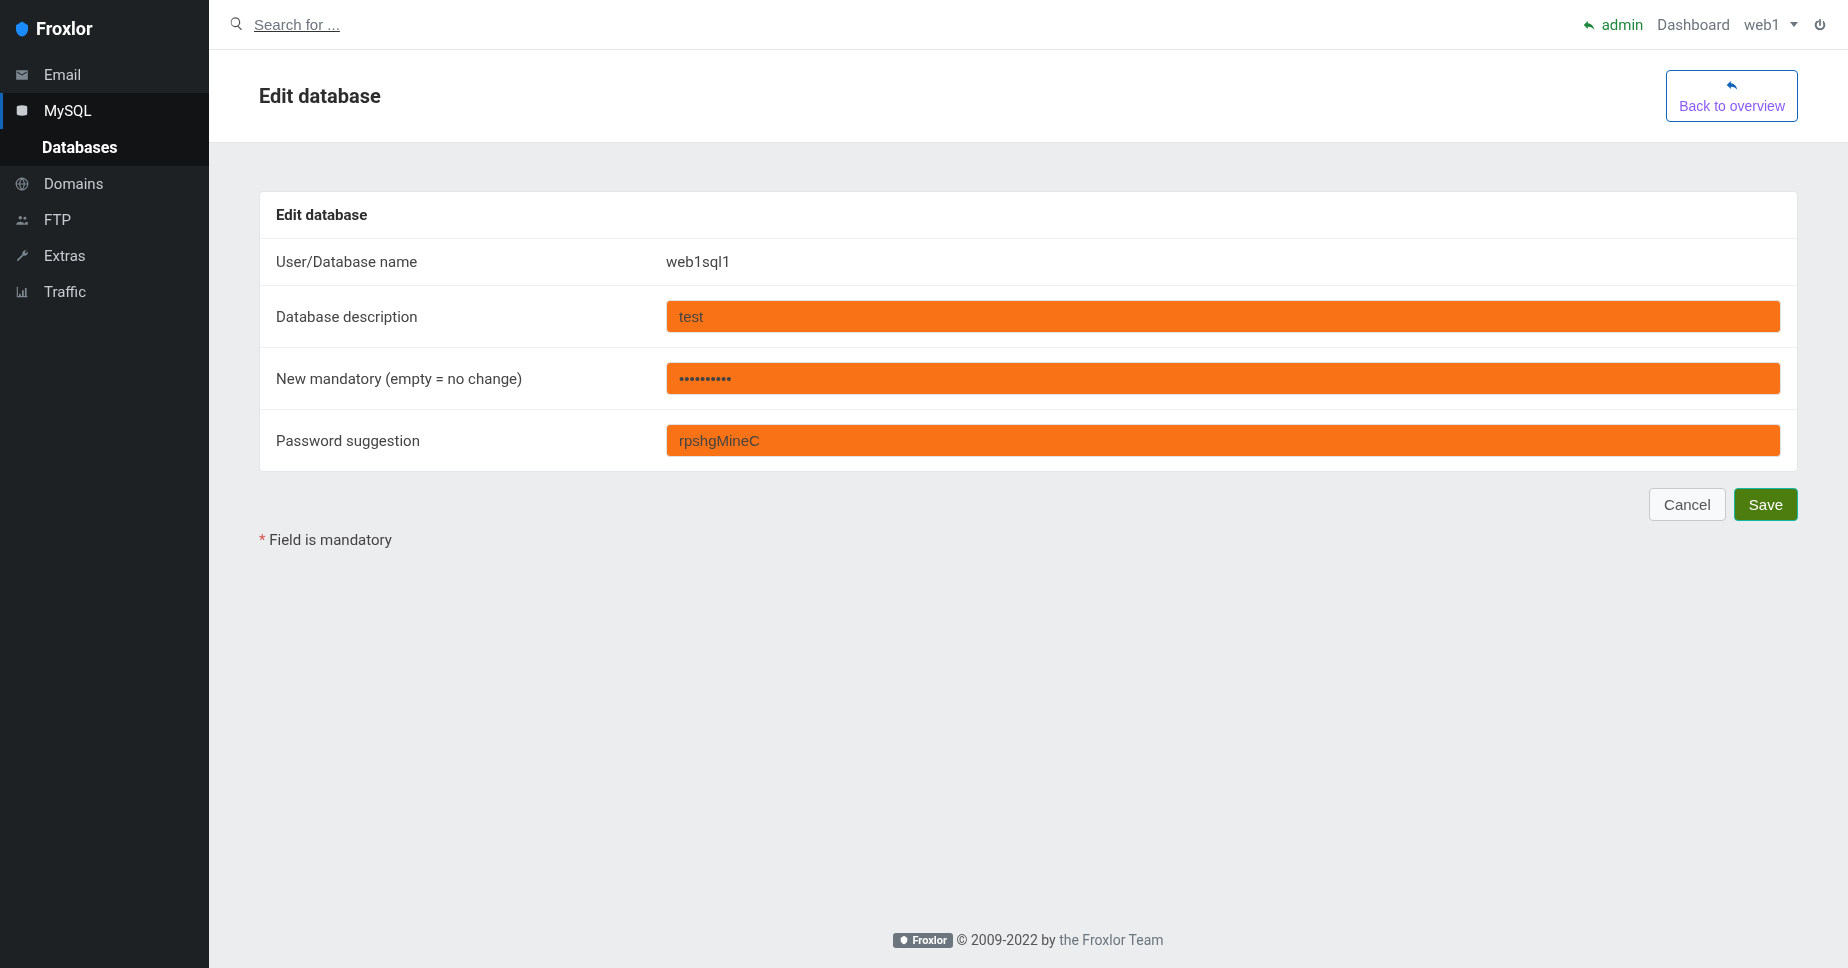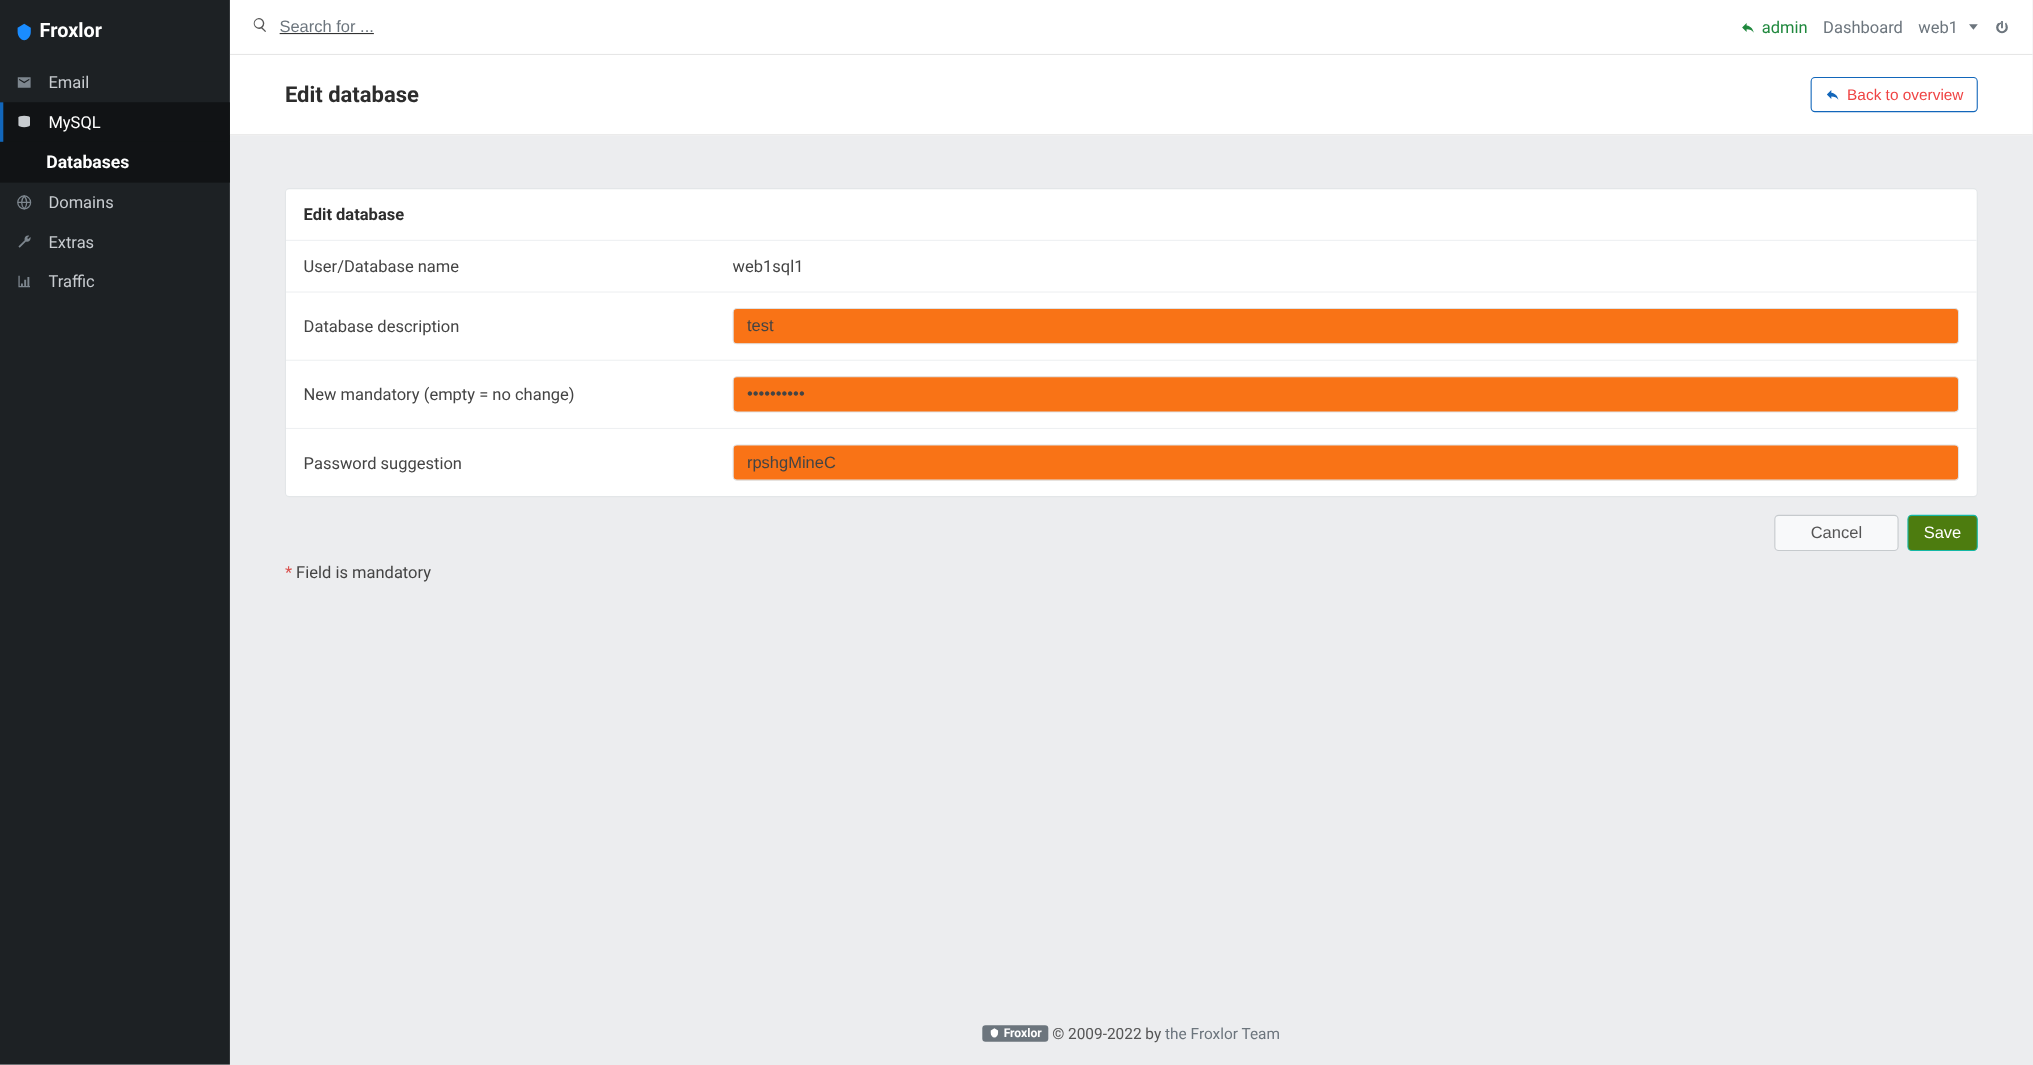--- a/index.html
+++ b/index.html
@@ -92,29 +92,30 @@
   background: #fff;
   padding: 20px 50px;
   display: flex;
   align-items: center;
   justify-content: space-between;
   border-bottom: 1px solid #e6e6e6;
 }
 .page-title { font-size: 20px; font-weight: 700; color: #2d2d2d; }
 .btn-outline {
   border: 1px solid #1266ba;
-  color: #ef4444;
+  color: #8b5cf6;
   background: #fff;
   padding: 7px 12px;
   border-radius: 4px;
   cursor: pointer;
   font-size: 14px;
   display: inline-flex;
   align-items: center;
   gap: 6px;
+  flex-direction: column;
 }
 .btn-outline svg { fill: #1266ba; }
 
 
 .content { padding: 48px 50px 20px; flex: 1; }
 .card { background: #fff; border-radius: 4px; border: 1px solid #e3e6e8; }
 .card-header { padding: 14px 16px; font-weight: 700; font-size: 15px; color: #2d2d2d; }
 .form-row {
   display: flex;
   align-items: center;
@@ -130,21 +131,21 @@
   border-radius: 4px;
   font-size: 15px;
   background: #f97316;
   color: #444;
 }
 .form-actions { display: flex; justify-content: flex-end; gap: 8px; margin-top: 16px; }
 .btn-secondary {
   border: 1px solid #c6cacd;
   background: #f8f9fa;
   color: #555;
-  padding: 7px 32px;
+  padding: 7px 14px;
   border-radius: 4px;
   cursor: pointer;
   font-size: 15px;
 }
 .btn-primary {
   border: 1px solid #14b8a6;
   background: #4d7c0f;
   color: #fff;
   padding: 7px 14px;
   border-radius: 4px;
@@ -195,20 +196,30 @@
         <span>Databases</span>
       </li>
       <li class="sidebar-item">
         <span class="sidebar-icon">
           <svg width="14" height="14" viewBox="0 0 24 24">
               <circle cx="12" cy="12" r="10" fill="none" stroke="#7d868e" stroke-width="2"></circle>
               <path d="M2 12h20M12 2c2.5 3 4 6.5 4 10s-1.5 7-4 10c-2.5-3-4-6.5-4-10s1.5-7 4-10z" fill="none" stroke="#7d868e" stroke-width="2"></path>
             </svg>
         </span>
         <span>Domains</span>
+      </li>
+      <li class="sidebar-item">
+        <span class="sidebar-icon">
+          <svg width="14" height="14" viewBox="0 0 24 24">
+              <circle cx="9" cy="8" r="3"></circle>
+              <circle cx="17" cy="9" r="2.5"></circle>
+              <path d="M2 20c0-3 3-5 7-5s7 2 7 5H2zm14-1c0-2 2-3.5 4-3.5h2V20h-6z"></path>
+            </svg>
+        </span>
+        <span>FTP</span>
       </li>
       <li class="sidebar-item">
         <span class="sidebar-icon">
           <svg width="14" height="14" viewBox="0 0 24 24">
               <path d="M22 6c0 3-2.5 5.5-5.5 5.5-.6 0-1.2-.1-1.7-.3L5 21l-2-2 9.8-9.8c-.2-.5-.3-1.1-.3-1.7C12.5 4.5 15 2 18 2c.7 0 1.3.1 1.9.3l-3.4 3.4 1.8 1.8 3.4-3.4c.2.6.3 1.2.3 1.9z"></path>
             </svg>
         </span>
         <span>Extras</span>
       </li>
       <li class="sidebar-item">

